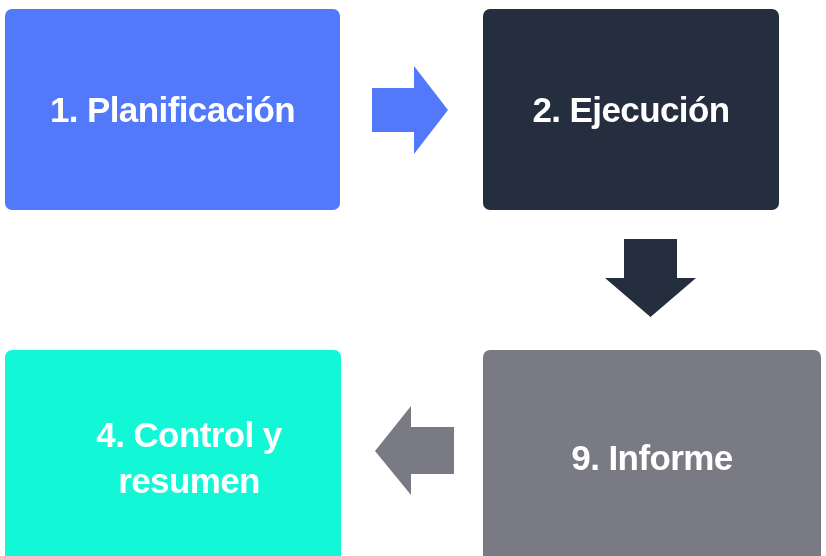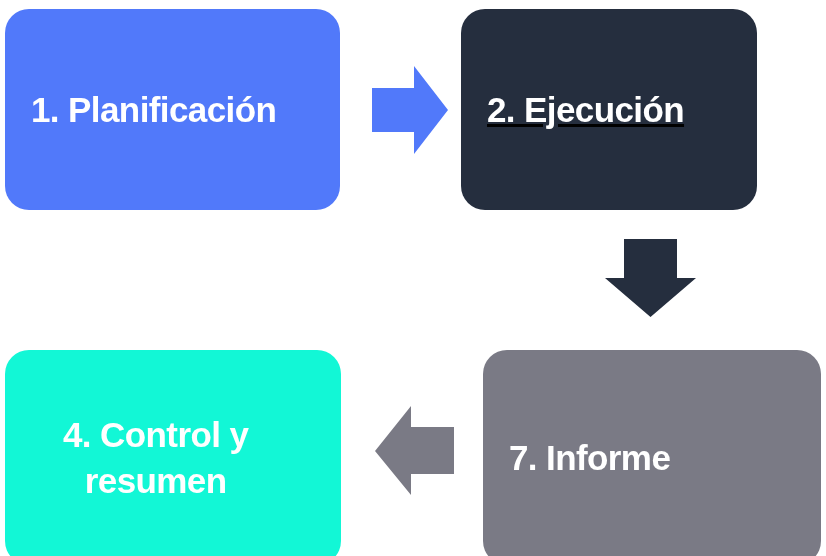--- a/index.html
+++ b/index.html
@@ -15,43 +15,44 @@
     position: relative;
     width: 826px;
     height: 556px;
     background: #ffffff;
     overflow: hidden;
   }
   .node {
     position: absolute;
     display: flex;
     align-items: center;
-    border-radius: 24px;
+    justify-content: center;
+    border-radius: 7px;
     box-sizing: border-box;
     padding: 6px 26px;
   }
   .node-label {
     color: #ffffff;
     font-family: "Liberation Sans", sans-serif;
     font-weight: bold;
     font-size: 35px;
     line-height: 46px;
     letter-spacing: -0.6px;
     text-align: center;
     white-space: pre-line;
   }
 
   
   #node-plan {
     left: 5px;  top: 9px;
     width: 335px; height: 201px;
   }
   #node-exec {
-    left: 461px; top: 9px;
-    width: 296px; height: 201px; text-decoration: underline;
+    left: 483px; top: 9px;
+    width: 296px; height: 201px;
   }
   #node-report {
     left: 483px; top: 350px;
     width: 338px; height: 215px;
   }
   #node-control {
     left: 5px;  top: 350px;
     width: 336px; height: 215px;
   }
 
@@ -80,21 +81,21 @@
 
   <div class="node" id="node-plan" style="background: rgb(81, 121, 250);">
     <span class="node-label" style="color: rgb(255, 255, 255);">1. Planificación</span>
   </div>
 
   <div class="node" id="node-exec" style="background: rgb(37, 46, 62);">
     <span class="node-label" style="color: rgb(255, 255, 255);">2. Ejecución</span>
   </div>
 
   <div class="node" id="node-report" style="background: rgb(122, 122, 133);">
-    <span class="node-label" style="color: rgb(255, 255, 255);">7. Informe</span>
+    <span class="node-label" style="color: rgb(255, 255, 255);">9. Informe</span>
   </div>
 
   <div class="node" id="node-control" style="background: rgb(18, 247, 214);">
     <span class="node-label" style="color: rgb(255, 255, 255); margin-left: 32px;">4. Control y
 resumen</span>
   </div>
 
   <svg class="arrow" id="arrow-plan-exec" viewBox="0 0 76 88">
     <polygon points="0,22 42,22 42,0 76,44 42,88 42,66 0,66" fill="#5179FA"></polygon>
   </svg>

